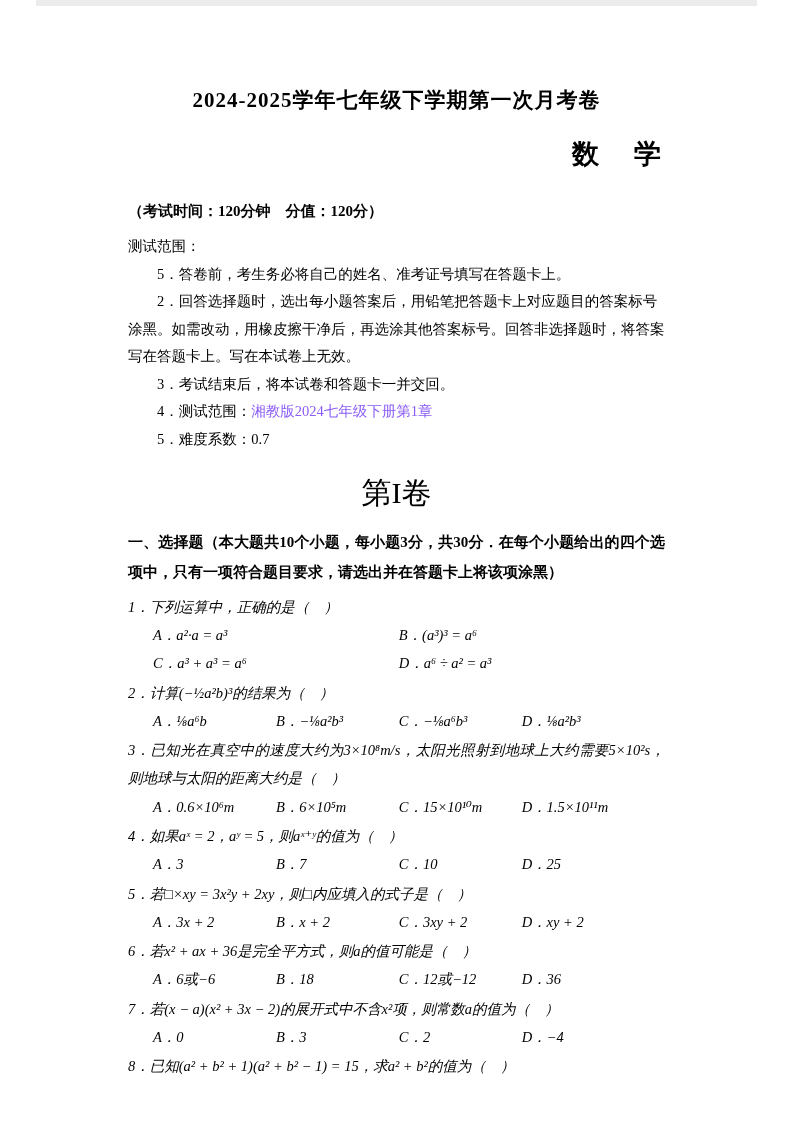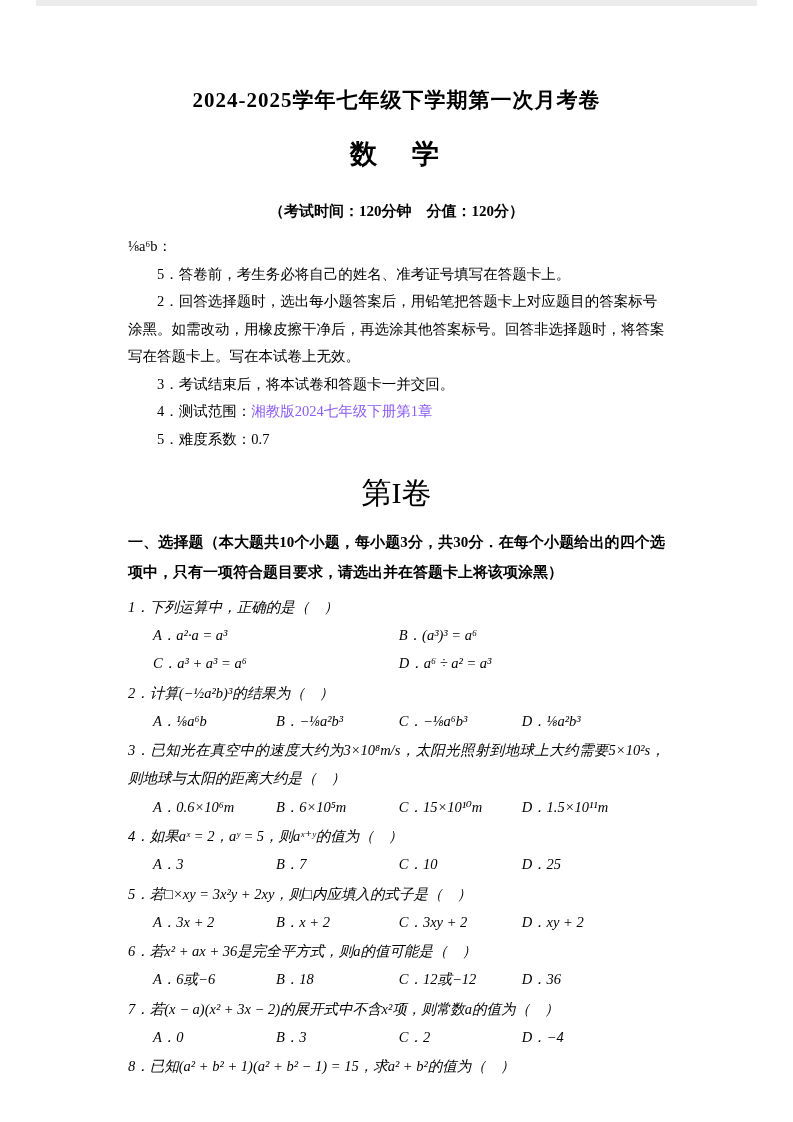--- a/index.html
+++ b/index.html
@@ -25,28 +25,28 @@
       background: #ececec;
     }
     .title {
       text-align: center;
       font-size: 21px;
       font-weight: bold;
       margin-top: 28px;
       letter-spacing: 1px;
     }
     .subject {
-      text-align: center;
+      text-align: right;
       font-size: 27px;
       font-weight: bold;
       margin-top: 22px;
       letter-spacing: 4px;
     }
     .exam-info {
-      text-align: center;
+      text-align: left;
       font-size: 15px;
       font-weight: bold;
       margin-top: 30px;
     }
     .notices {
       margin-top: 12px;
       font-size: 14.5px;
       line-height: 1.9;
     }
     .notices-title { font-weight: normal; }
@@ -83,21 +83,21 @@
 <body>
 
 <div class="page">
   <div class="top-strip"></div>
 
   <h1 class="title">2024-2025学年七年级下学期第一次月考卷</h1>
   <h2 class="subject">数　学</h2>
   <div class="exam-info">（考试时间：120分钟　分值：120分）</div>
 
   <div class="notices">
-    <div class="notices-title">⅛a⁶b：</div>
+    <div class="notices-title">测试范围：</div>
     <p class="notice"><span>5．答卷前，考生务必将自己的姓名、准考证号填写在答题卡上。</span><span class="red"></span></p>
     <p class="notice"><span>2．回答选择题时，选出每小题答案后，用铅笔把答题卡上对应题目的答案标号涂黑。如需改动，用橡皮擦干净后，再选涂其他答案标号。回答非选择题时，将答案写在答题卡上。写在本试卷上无效。</span><span class="red"></span></p>
     <p class="notice"><span>3．考试结束后，将本试卷和答题卡一并交回。</span><span class="red"></span></p>
     <p class="notice"><span>4．测试范围：</span><span class="red">湘教版2024七年级下册第1章</span></p>
     <p class="notice"><span>5．难度系数：0.7</span><span class="red"></span></p>
   </div>
 
   <div class="part-title">第I卷</div>
 
   <div class="section-heading">一、选择题（本大题共10个小题，每小题3分，共30分．在每个小题给出的四个选项中，只有一项符合题目要求，请选出并在答题卡上将该项涂黑）</div>

